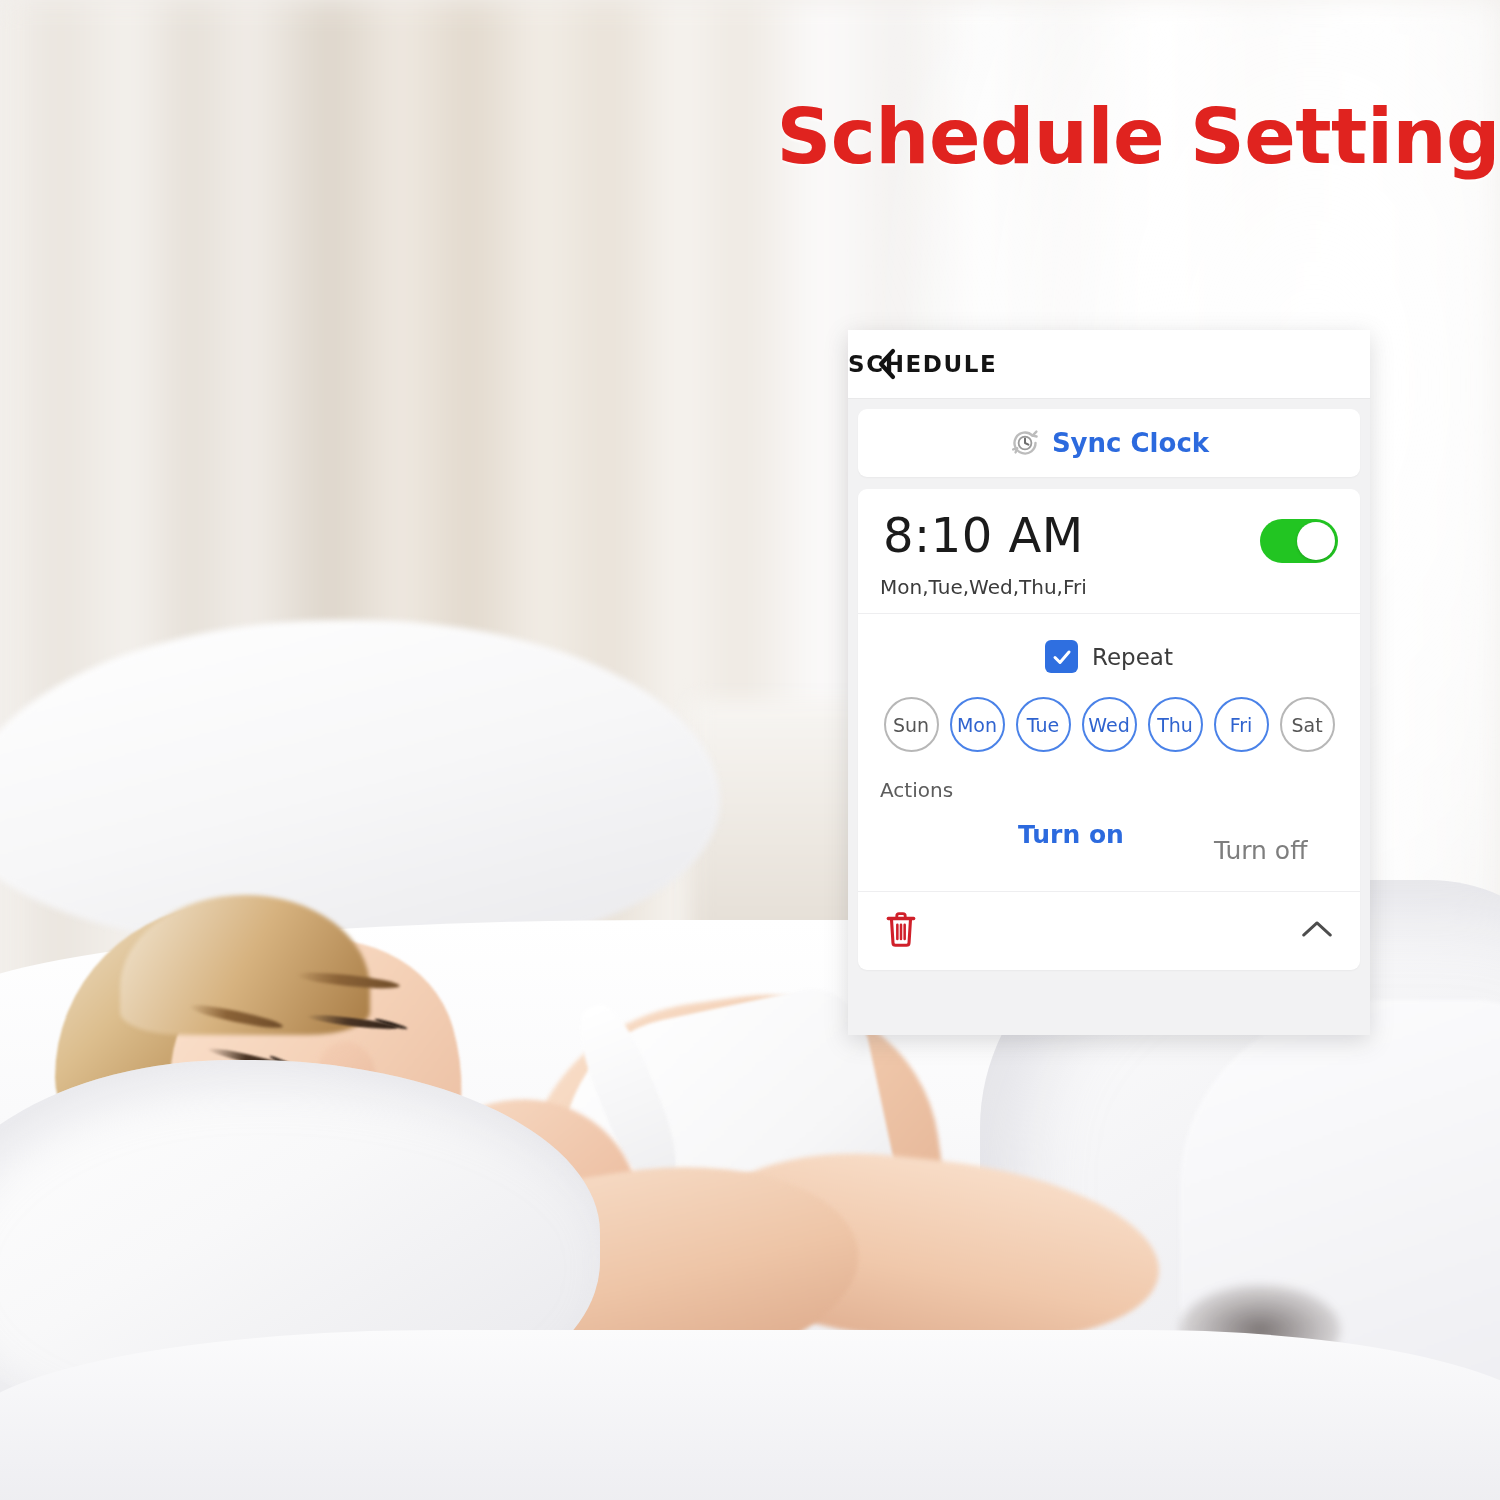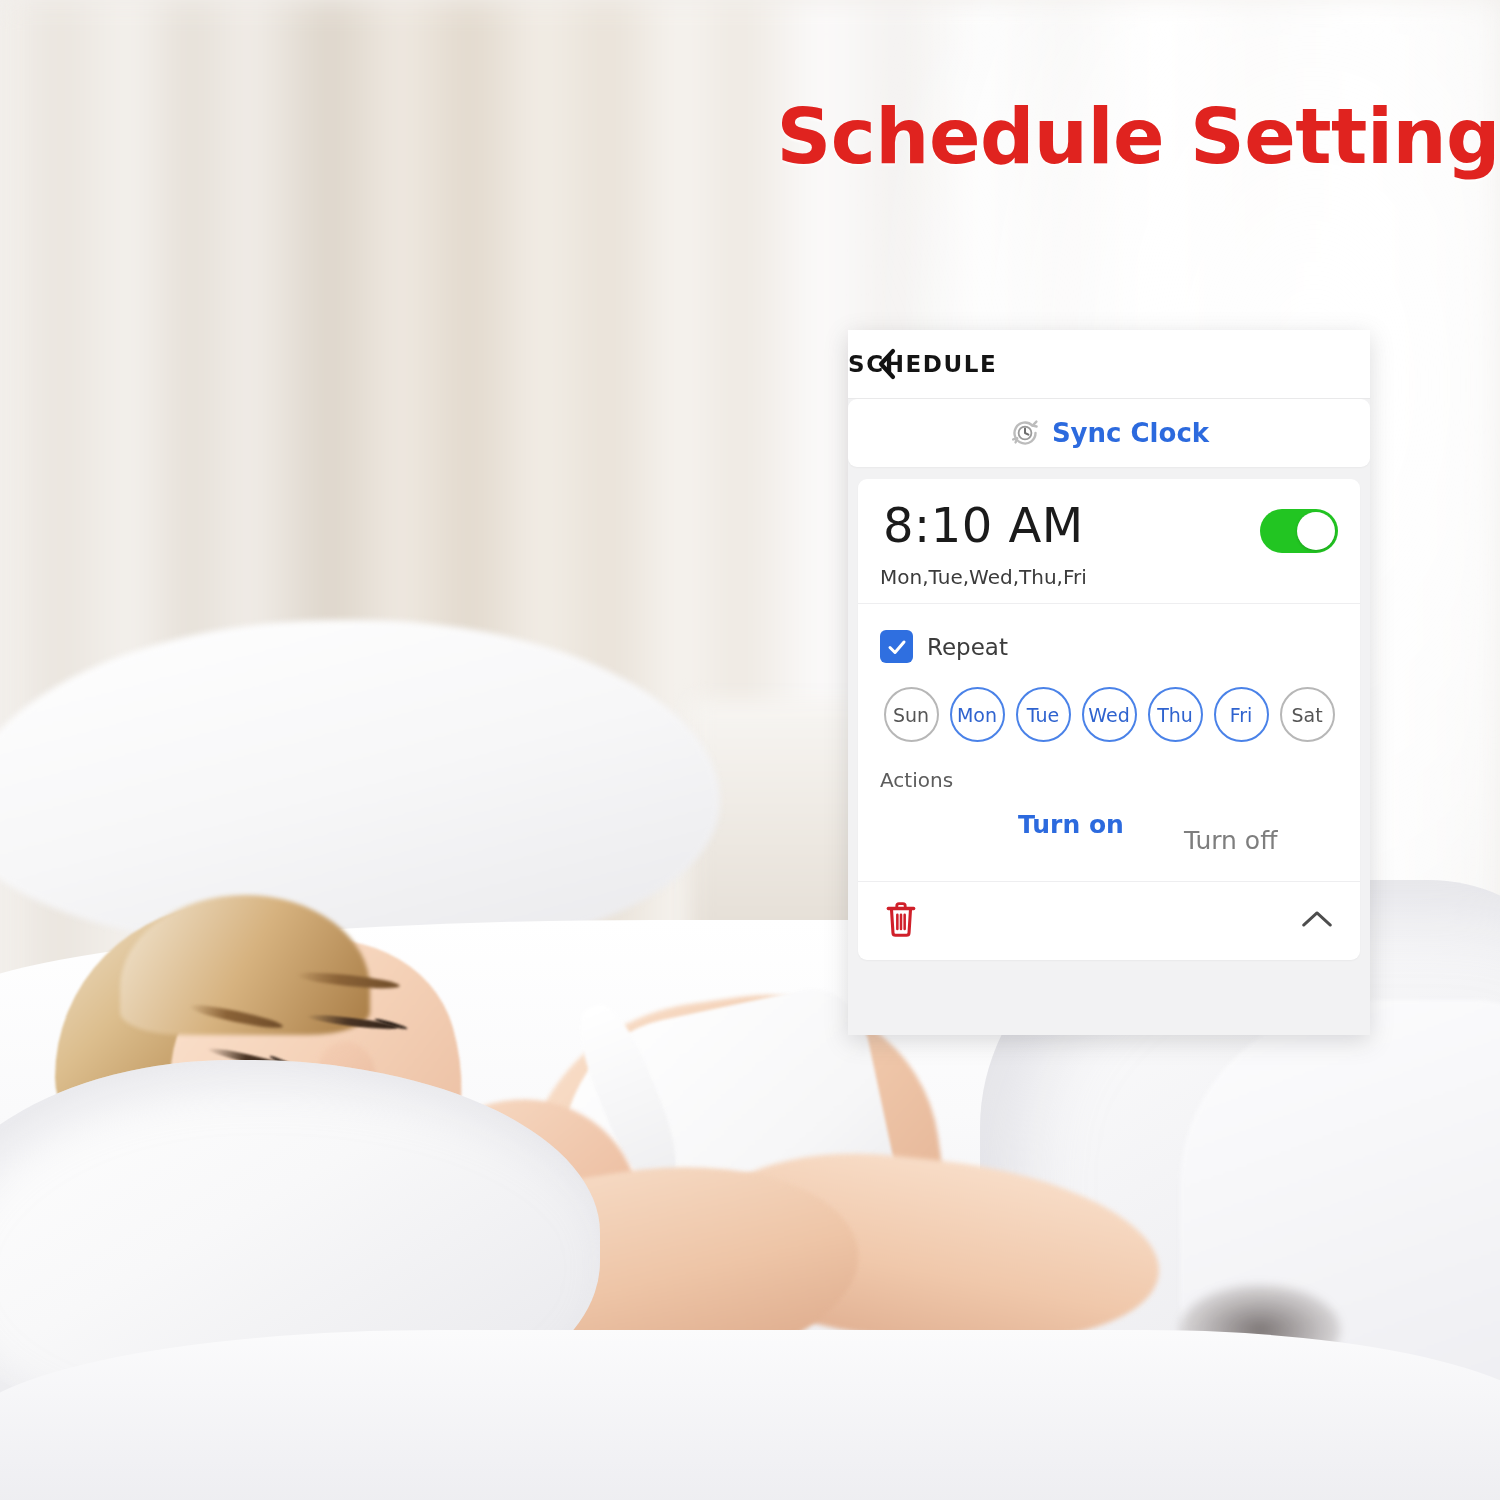--- a/index.html
+++ b/index.html
@@ -310,21 +310,21 @@
     font-size: 23px;
     font-weight: bold;
     letter-spacing: 1.6px;
     color: #141414;
     font-family: "DejaVu Sans", sans-serif;
   }
 
   .card {
     background: #ffffff;
     border-radius: 9px;
-    margin: 0;
+    margin: 10px;
     box-shadow: 0 1px 2px rgba(0,0,0,0.04);
   }
 
   .sync-card {
     height: 68px;
     display: flex;
     align-items: center;
     justify-content: center;
     gap: 11px;
     cursor: pointer;
@@ -382,20 +382,21 @@
     border-radius: 50%;
     background: #ffffff;
     box-shadow: 0 1px 3px rgba(0,0,0,0.18);
   }
 
   .repeat-row {
     display: flex;
     align-items: center;
     gap: 14px;
     padding: 26px 22px 0 22px;
+    justify-content: center;
   }
   .checkbox {
     width: 33px;
     height: 33px;
     border-radius: 6px;
     background: #2f6fe0;
     display: flex;
     align-items: center;
     justify-content: center;
     cursor: pointer;
@@ -436,21 +437,21 @@
 
   .actions-label {
     padding: 26px 22px 0 22px;
     font-size: 20px;
     color: #5c5c5c;
     font-family: "DejaVu Sans", sans-serif;
   }
   .actions-row {
     display: flex;
     padding: 18px 22px 26px 22px;
-    gap: 60px;
+    gap: 90px;
     padding-left: 160px;
     border-bottom: 1px solid #eeeef0;
   }
   .action-btn {
     font-size: 25px;
     font-weight: bold;
     cursor: pointer;
     font-family: "DejaVu Sans", sans-serif;
   }
   .action-btn.selected { color: #2c6ade; }

